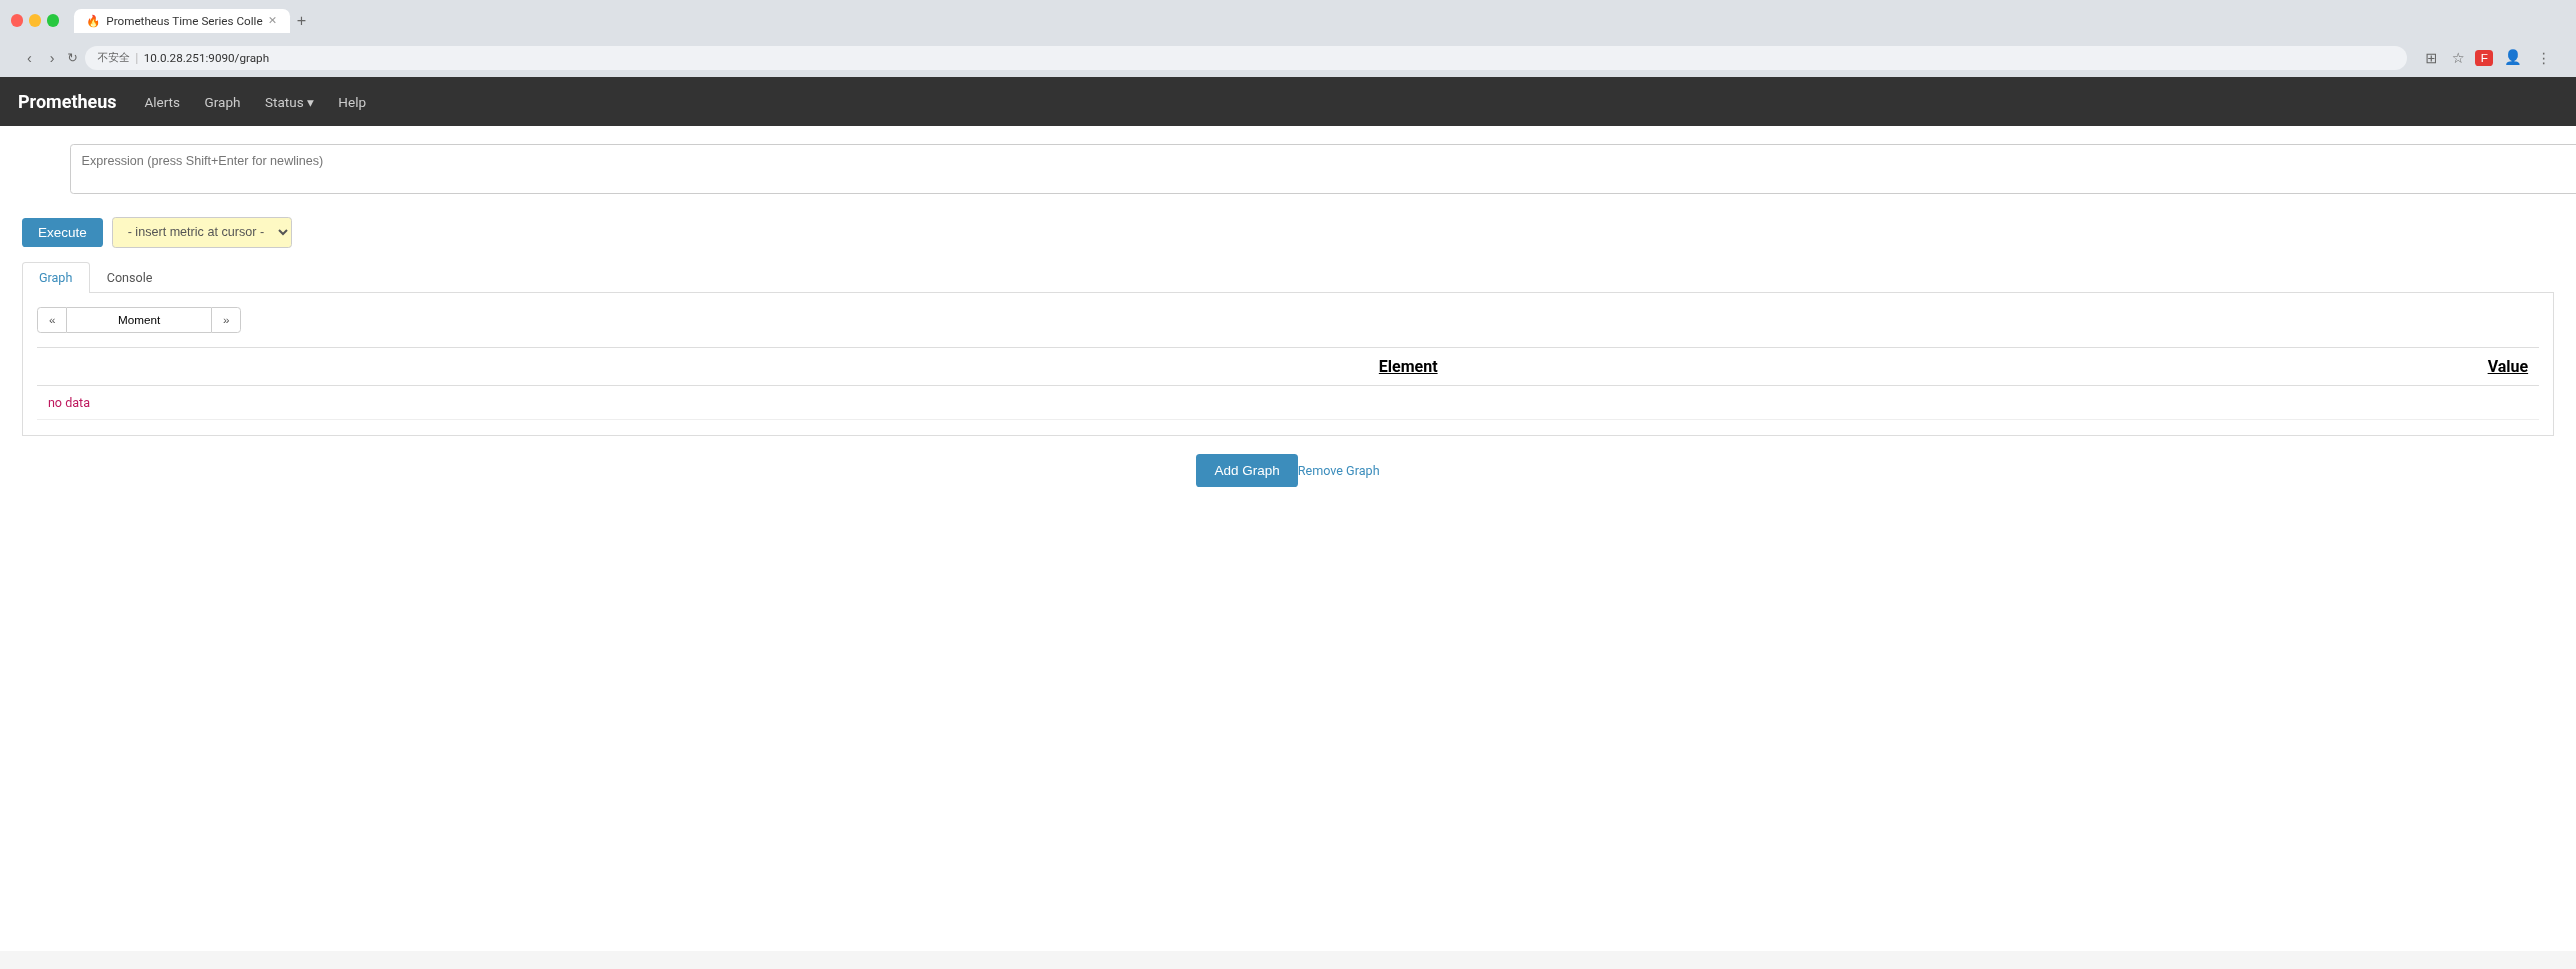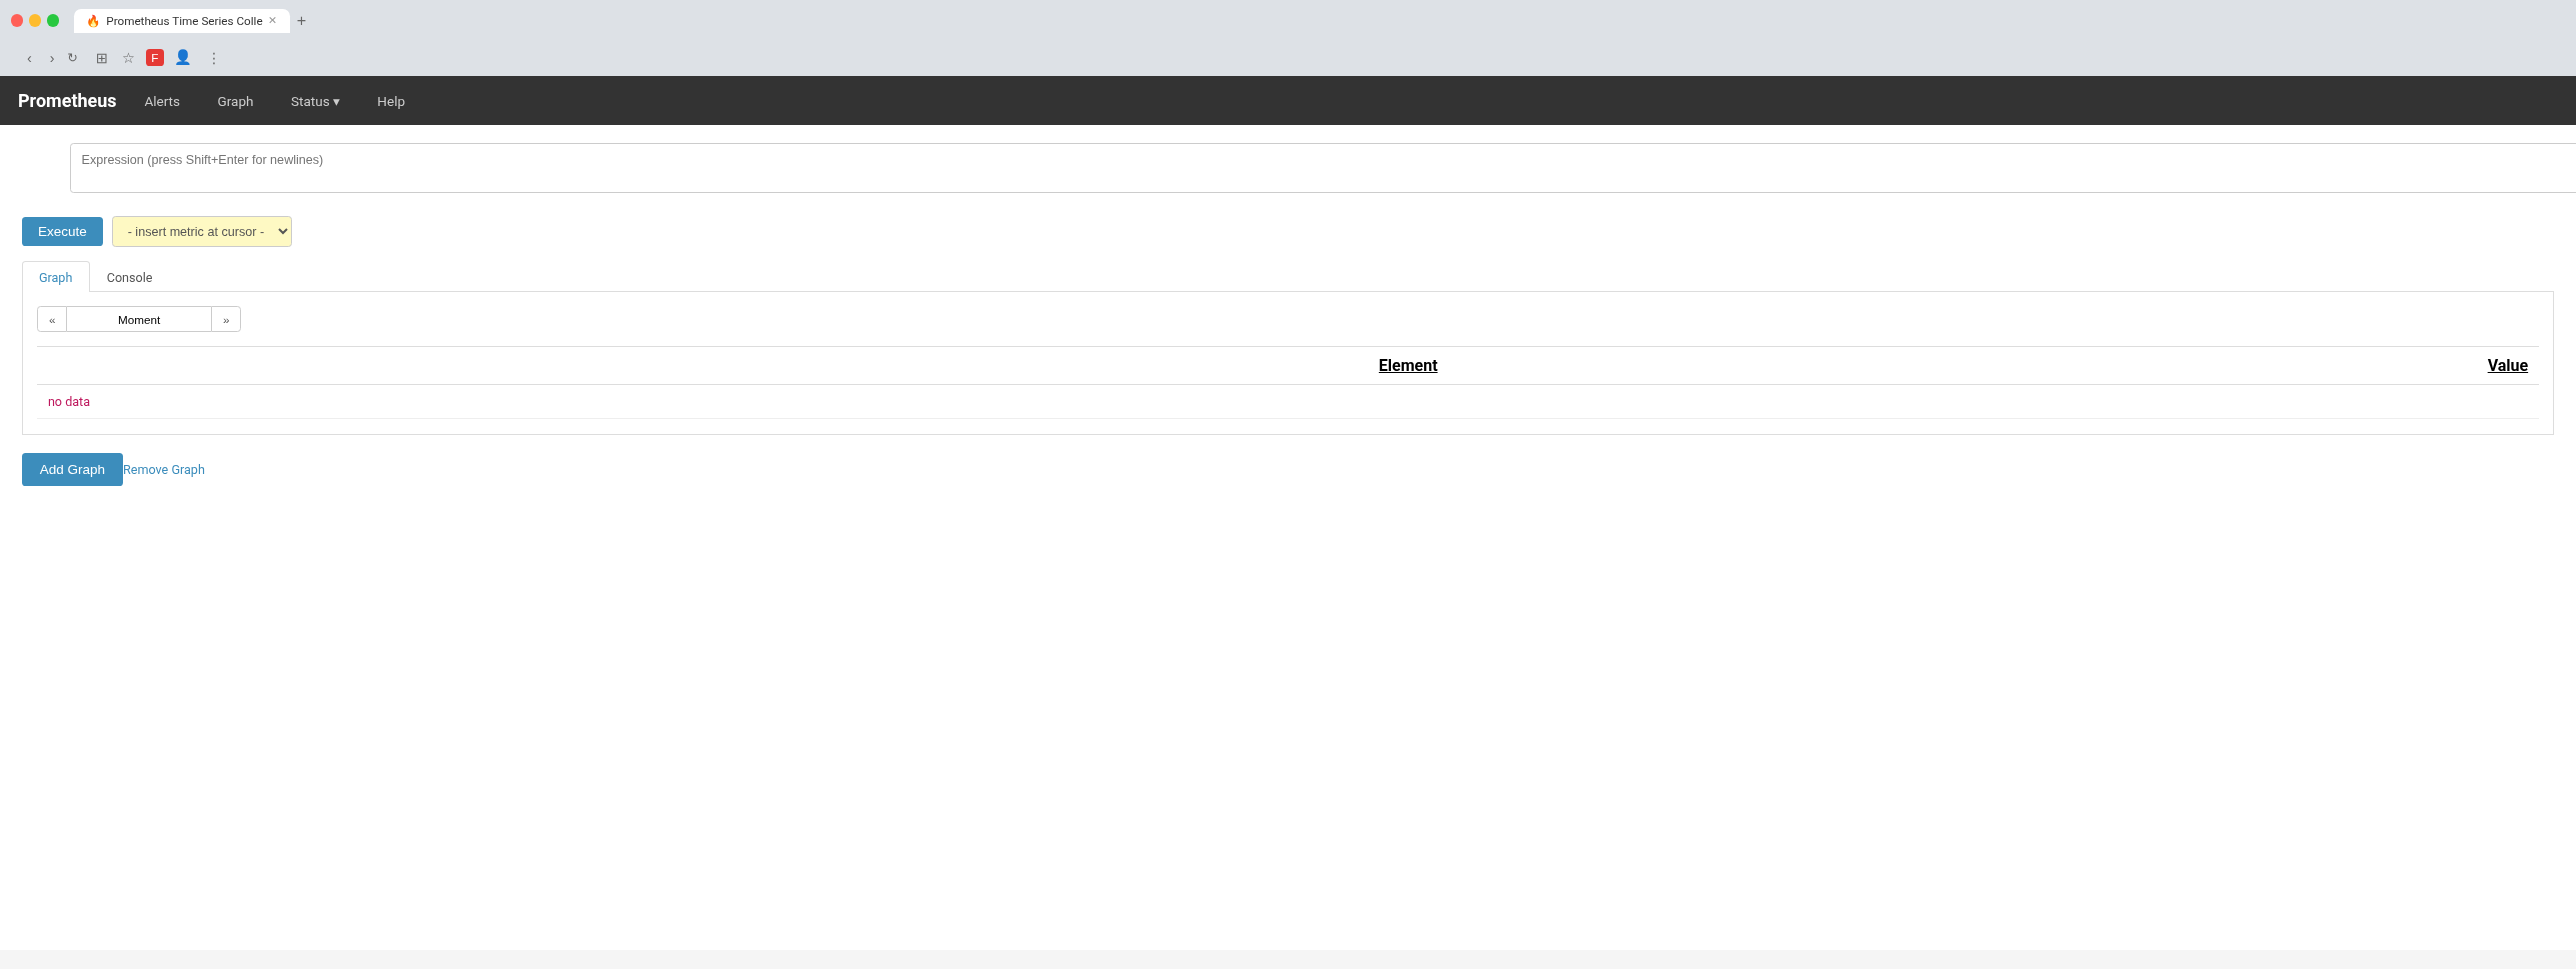--- a/index.html
+++ b/index.html
@@ -25,21 +25,21 @@
     .reload-btn { background: none; border: none; font-size: 12.6px; color: #666; cursor: pointer; }
     .url-bar { flex: 1; display: flex; align-items: center; background: #f0f2f5; border-radius: 18px; padding: 4.5px 12.6px; gap: 5.4px; }
     .url-security { font-size: 10.8px; color: #666; }
     .url-text { font-size: 11.7px; color: #333; flex: 1; }
     .browser-actions { display: flex; align-items: center; gap: 7.2px; margin-left: 7.2px; }
     .browser-action-btn { background: none; border: none; font-size: 14.4px; color: #666; cursor: pointer; padding: 1.8px 3.6px; }
 
     
     .navbar { background: #333; padding: 0 18px; display: flex; align-items: center; height: 49px; }
     .navbar-brand { color: #fff; font-size: 18px; font-weight: bold; margin-right: 17px; text-decoration: none; }
-    .navbar-nav { display: flex; align-items: center; gap: 16px; }
+    .navbar-nav { display: flex; align-items: center; gap: 3px; }
     .nav-link { color: #ccc; text-decoration: none; padding: 7.2px 10.8px; font-size: 13.5px; border-radius: 3.6px; cursor: pointer; }
     .nav-link.with-arrow::after { content: " ▾"; }
 
     
     .main-content { background: #fff; padding: 18px 21.7px; min-height: calc(100vh - 144px); }
 
     
     .query-history { display: flex; align-items: center; gap: 7.2px; margin-bottom: 14.4px; }
     .query-history input[type="checkbox"] { width: 13.5px; height: 13.5px; cursor: pointer; }
     .query-history label { font-size: 12.6px; color: #333; cursor: pointer; }
@@ -66,21 +66,21 @@
     .moment-btn:first-child { border-radius: 3.6px 0 0 3.6px; }
     .moment-btn:last-child { border-radius: 0 3.6px 3.6px 0; }
     .moment-input { border: 0.9px solid #ccc; border-left: none; border-right: none; padding: 5.4px 10.8px; font-size: 11.7px; width: 144px; text-align: center; outline: none; }
 
     
     .data-table { width: 100%; border-collapse: collapse; margin-top: 0; }
     .data-table th { text-align: right; padding: 9px 10.8px; font-weight: bold; font-size: 16px; border-bottom: 1.8px solid #ddd; border-top: 0.9px solid #ddd; text-decoration: underline; }
     .data-table td { padding: 9px 10.8px; font-size: 12.6px; border-bottom: 0.9px solid #eee; color: #be185d; }
 
     
-    .bottom-actions { display: flex; justify-content: flex-start; align-items: center; padding: 18px 0 9px; }
+    .bottom-actions { display: flex; justify-content: center; align-items: center; padding: 18px 0 9px; }
     .add-graph-btn { background: #3c8dbc; color: #fff; border: none; border-radius: 3.6px; padding: 9px 18px; font-size: 13.5px; cursor: pointer; font-weight: 500; }
     .remove-graph-link { color: #3c8dbc; text-decoration: none; font-size: 12.6px; cursor: pointer; }
   </style>
 </head>
 <body>
 
 <div class="browser-chrome">
   <div class="browser-titlebar">
     <div class="browser-dots">
       <div class="dot dot-red"></div>
@@ -93,20 +93,25 @@
         <span class="tab-title">Prometheus Time Series Colle</span>
         <span class="tab-close">✕</span>
       </div>
       <button class="tab-new">+</button>
     </div>
   </div>
   <div class="address-row">
     <button class="nav-btn">‹</button>
     <button class="nav-btn">›</button>
     <button class="reload-btn">↻</button>
+    <div class="url-bar">
+      <span class="url-security">不安全</span>
+      <span style="color:#bbb;">|</span>
+      <span class="url-text">10.0.28.251:9090/graph</span>
+    </div>
     <div class="browser-actions">
       <button class="browser-action-btn">⊞</button>
       <button class="browser-action-btn">☆</button>
       <button class="browser-action-btn" style="background:#e53935;color:#fff;border-radius:3.6px;padding:1.8px 5.4px;font-size:11.7px;">F</button>
       <button class="browser-action-btn">👤</button>
       <button class="browser-action-btn">⋮</button>
     </div>
   </div>
 </div>
 

